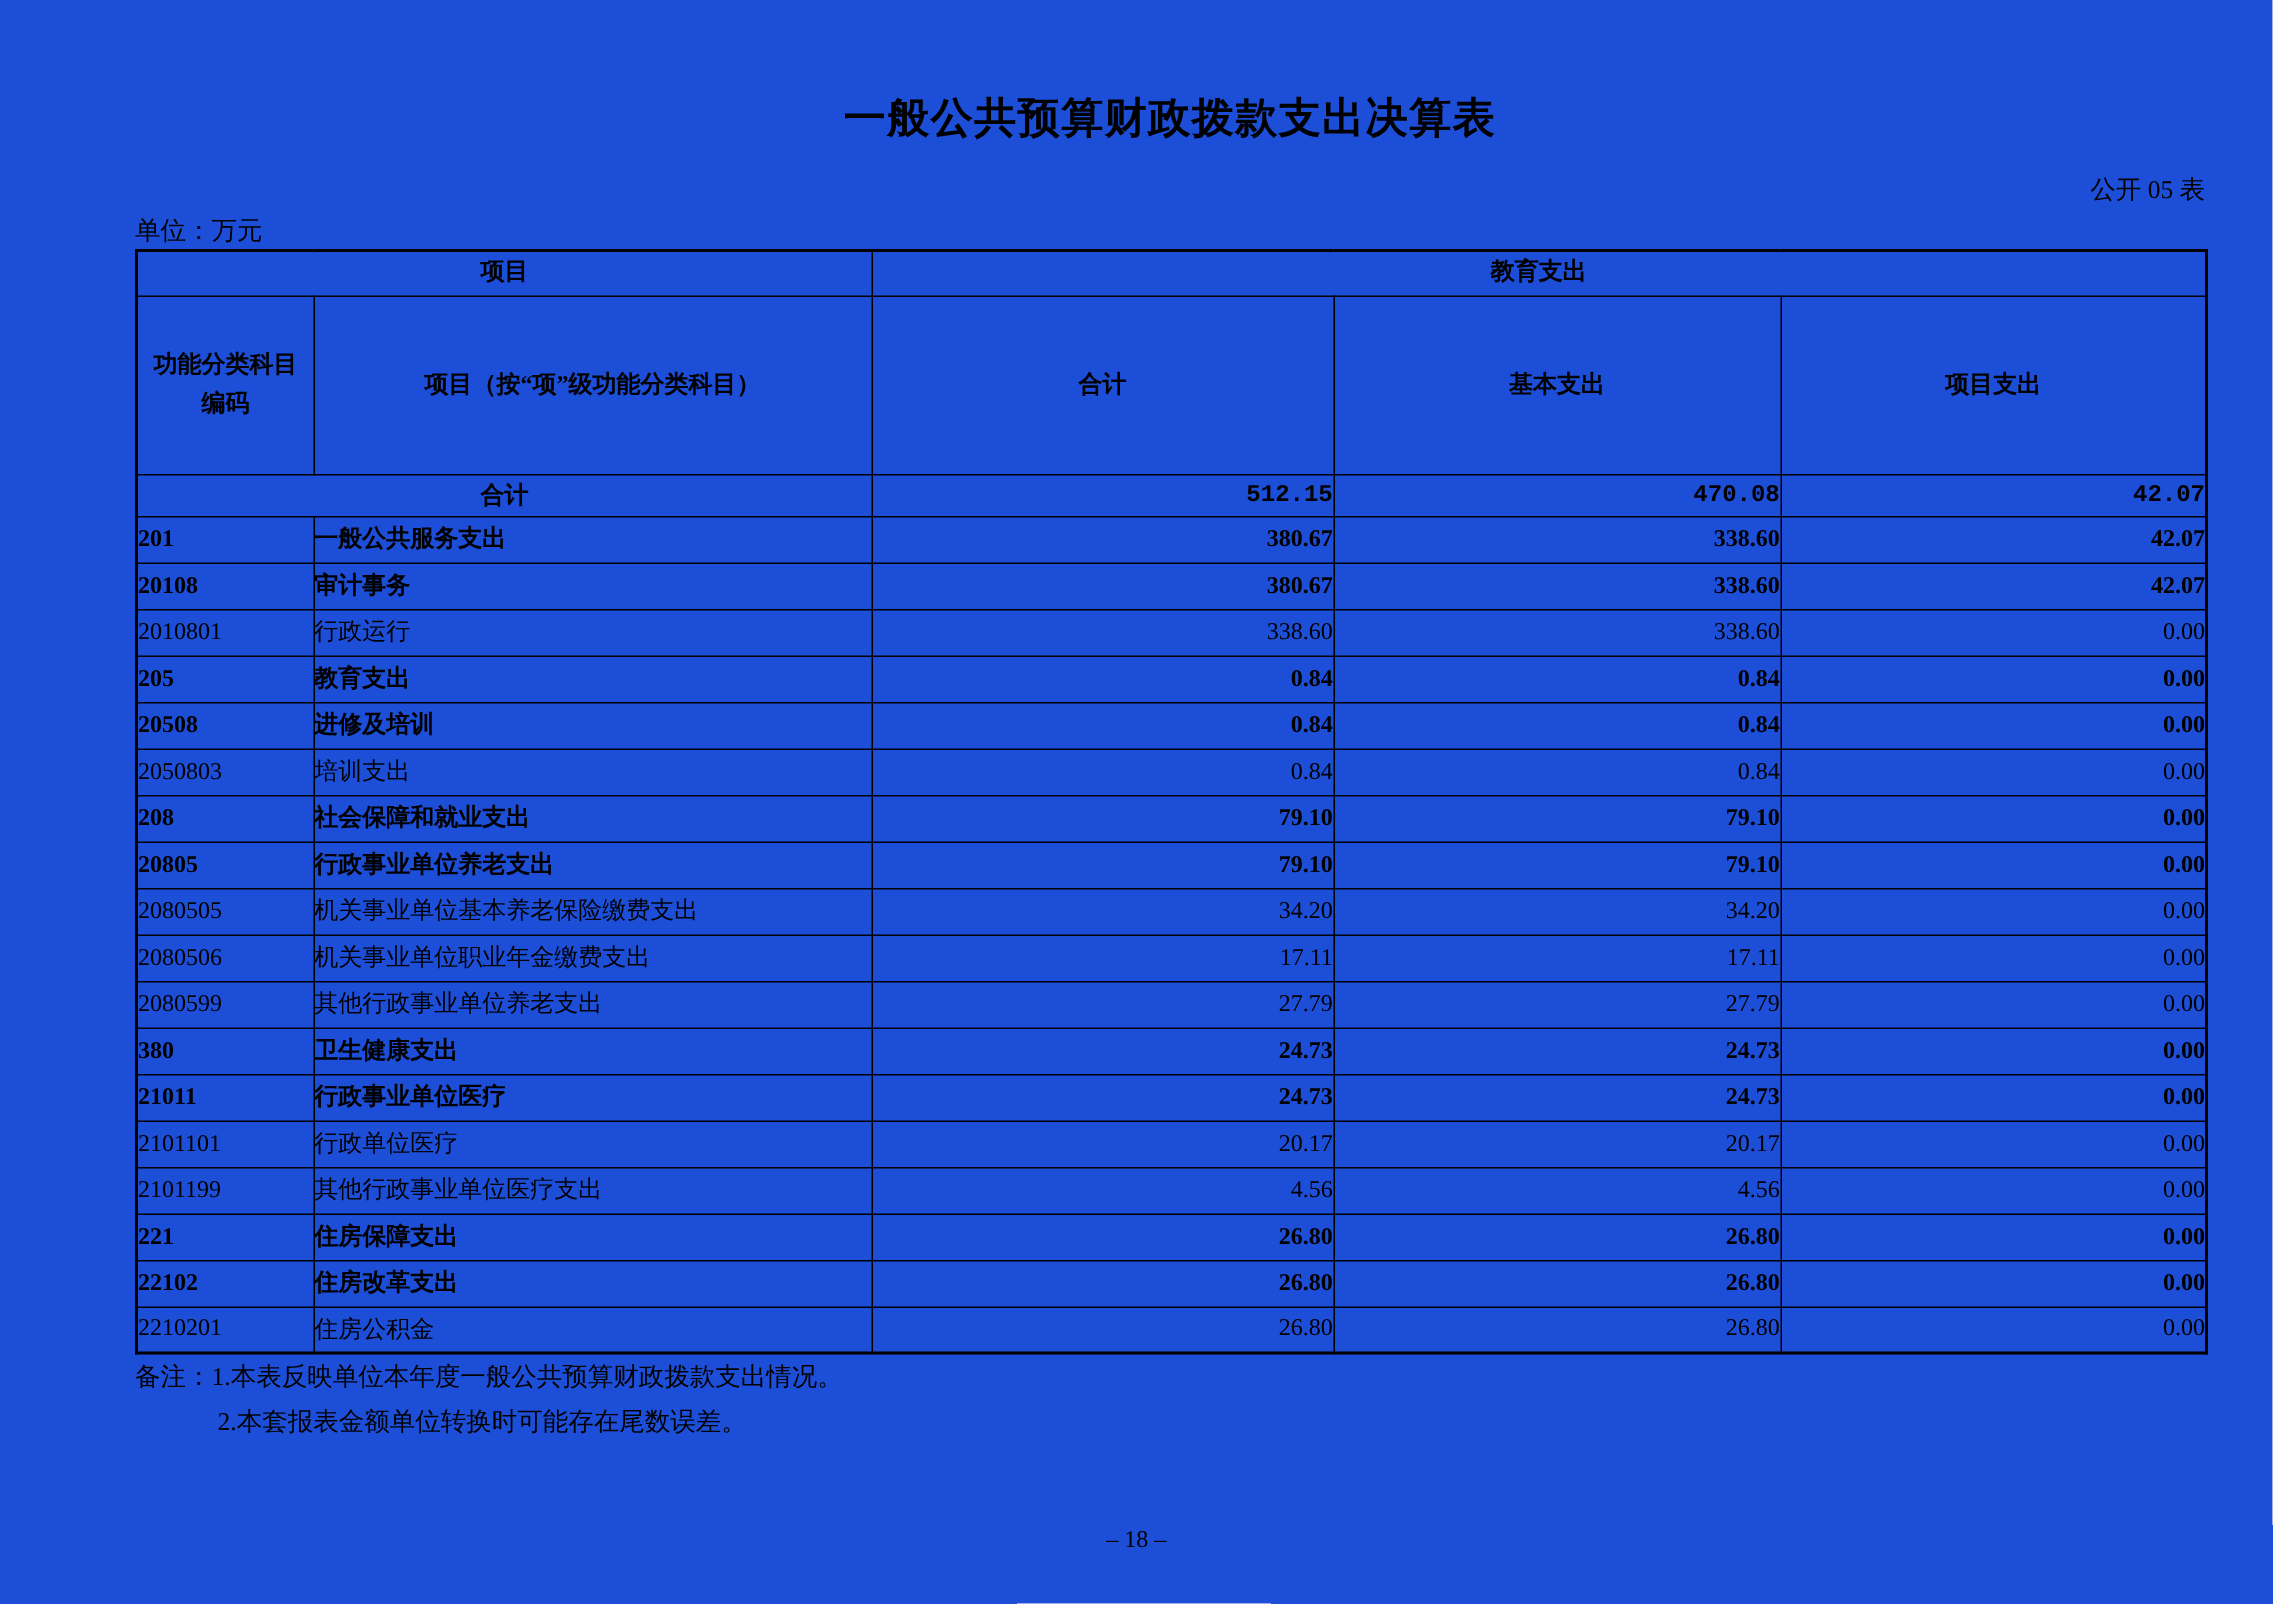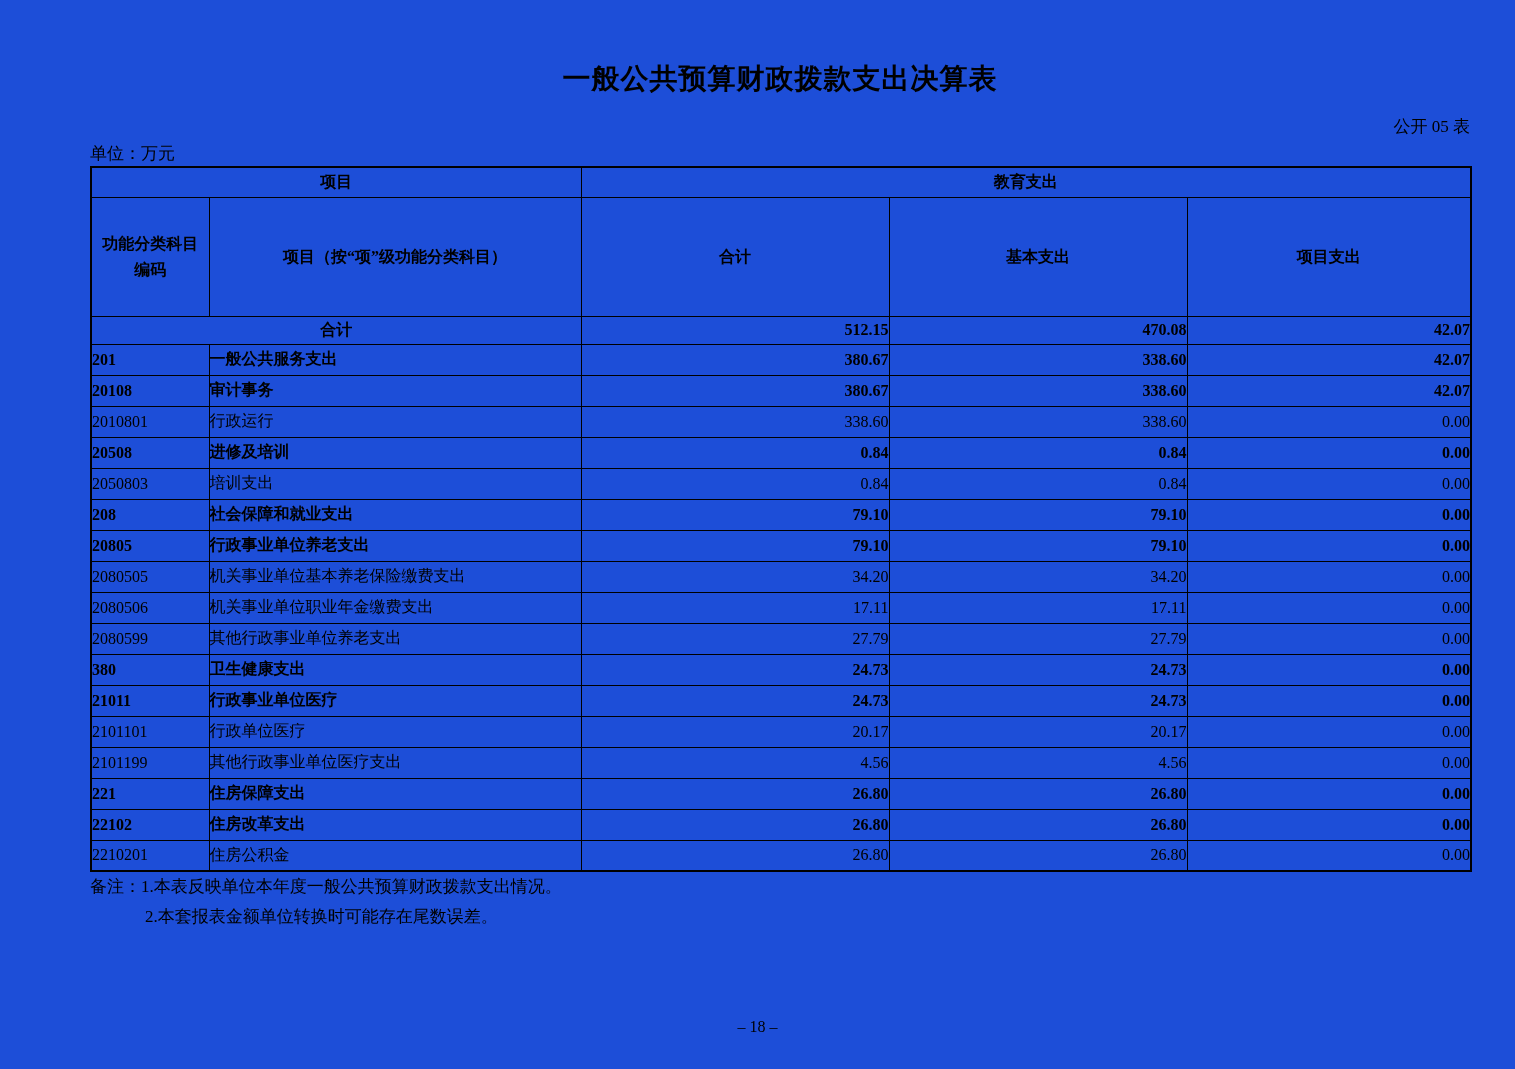--- a/index.html
+++ b/index.html
@@ -83,21 +83,21 @@
   td.num {
     text-align: right;
     padding-right: 9px;
     vertical-align: middle;
   }
   td.total-label {
     text-align: center;
     font-weight: bold;
     vertical-align: middle;
   }
-  tr.total-row td.num { font-weight: bold; }
+  tr.total-row td.num { font-weight: bold; font-family: Liberation Mono, monospace; }
   tr.bold td { font-weight: bold; }
   .notes {
     margin-top: 0;
     font-size: 17px;
     line-height: 30px;
   }
   .note-line2 { padding-left: 55px; }
   .page-number {
     position: absolute;
     left: 0;
@@ -167,20 +167,27 @@
     <td class="num">42.07</td>
   </tr>
           <tr class="data-row">
     <td class="code">2010801</td>
     <td class="name">行政运行</td>
     <td class="num">338.60</td>
     <td class="num">338.60</td>
     <td class="num">0.00</td>
   </tr>
           <tr class="data-row bold">
+    <td class="code">205</td>
+    <td class="name">教育支出</td>
+    <td class="num">0.84</td>
+    <td class="num">0.84</td>
+    <td class="num">0.00</td>
+  </tr>
+          <tr class="data-row bold">
     <td class="code">20508</td>
     <td class="name">进修及培训</td>
     <td class="num">0.84</td>
     <td class="num">0.84</td>
     <td class="num">0.00</td>
   </tr>
           <tr class="data-row">
     <td class="code">2050803</td>
     <td class="name">培训支出</td>
     <td class="num">0.84</td>

